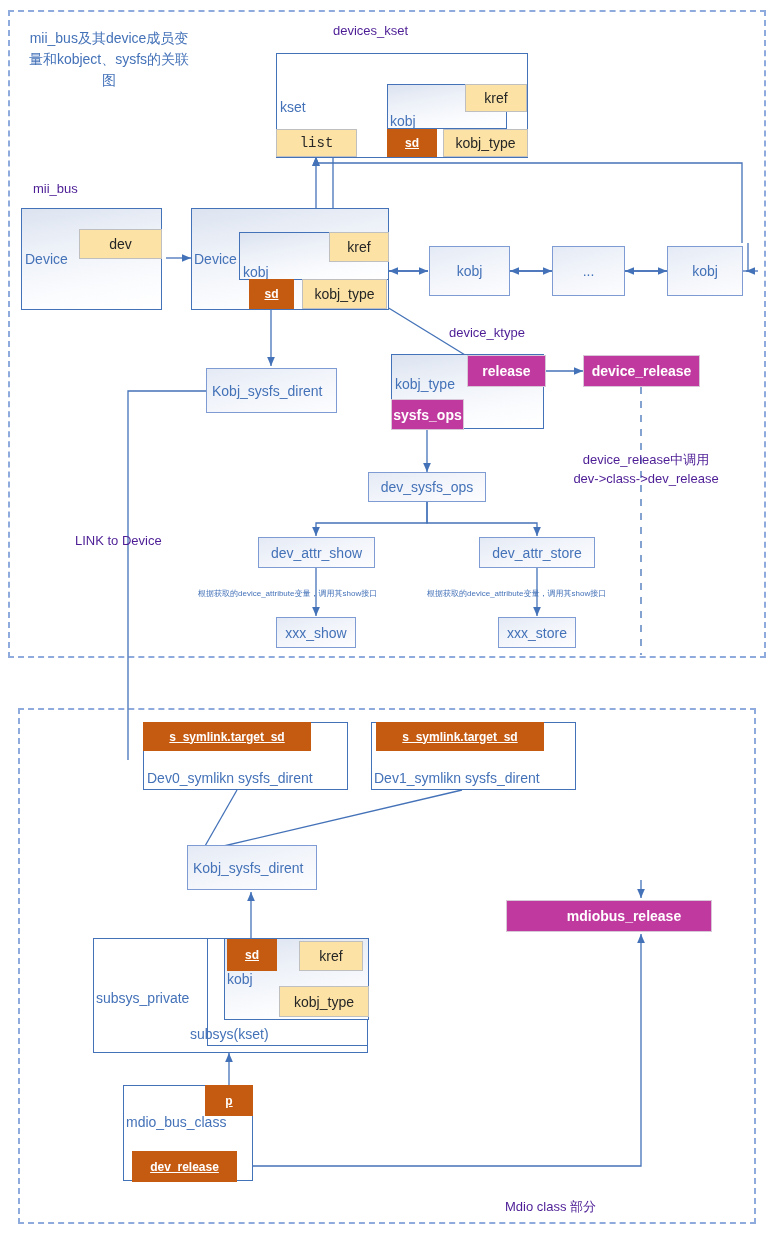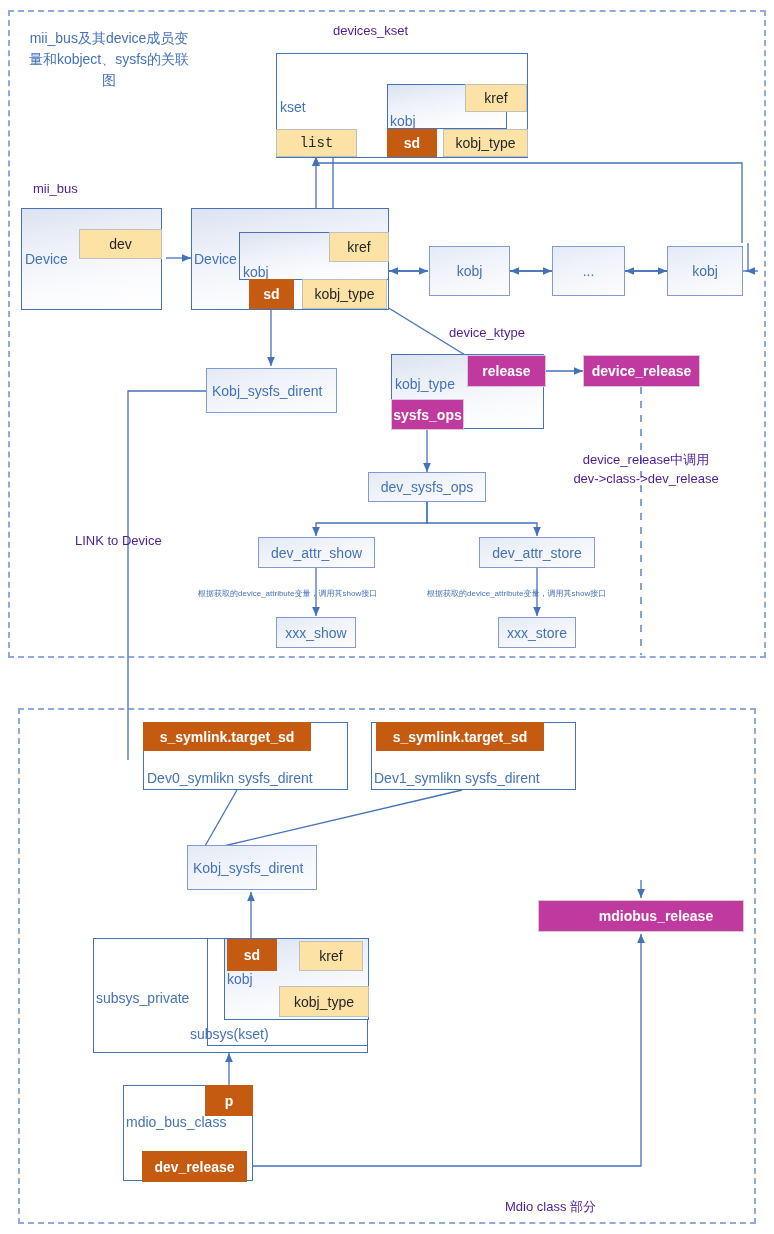--- a/index.html
+++ b/index.html
@@ -64,23 +64,24 @@
   .yellow{
     position:absolute;box-sizing:border-box;
     background:#FCE3A5;border:1px solid #BFBFBF;
     color:#262626;font-size:14px;
     display:flex;align-items:center;justify-content:center;
     white-space:nowrap;
   }
   .orange{
     position:absolute;box-sizing:border-box;
     background:#C55A11;border:1px solid #C55A11;
-    color:#ffffff;font-size:14px;font-weight:bold;
-    display:flex;align-items:center;justify-content:center;
-    white-space:nowrap;
+    color:#ffffff;font-size:12px;font-weight:bold;
+    display:flex;align-items:center;justify-content:center;
+    white-space:nowrap;
+    text-decoration:underline;
   }
   .magenta{
     position:absolute;box-sizing:border-box;
     background:#C0399F;border:1px solid #D8C7D6;
     color:#ffffff;font-size:14px;font-weight:bold;
     display:flex;align-items:center;justify-content:center;
     white-space:nowrap;
   }
   .tiny{
     position:absolute;
@@ -228,34 +229,34 @@
   <div class="box plain" style="left:143px;top:722px;width:205px;height:68px;"></div>
   <div class="orange" style="left:143px;top:722px;width:168px;height:29px;">s_symlink.target_sd</div>
   <div class="bigbox-label" style="left:147px;top:770px;">Dev0_symlikn sysfs_dirent</div>
 
   <div class="box plain" style="left:371px;top:722px;width:205px;height:68px;"></div>
   <div class="orange" style="left:376px;top:722px;width:168px;height:29px;">s_symlink.target_sd</div>
   <div class="bigbox-label" style="left:374px;top:770px;">Dev1_symlikn sysfs_dirent</div>
 
   <div class="node" style="left:187px;top:845px;width:130px;height:45px;justify-content:flex-start;padding-left:5px;">Kobj_sysfs_dirent</div>
 
-  <div class="magenta" style="left:538px;top:900px;width:206px;height:32px;padding-left:30px;">mdiobus_release</div>
+  <div class="magenta" style="left:506px;top:900px;width:206px;height:32px;padding-left:30px;">mdiobus_release</div>
 
   <div class="box plain" style="left:93px;top:938px;width:275px;height:115px;"></div>
   <div class="bigbox-label" style="left:96px;top:990px;">subsys_private</div>
 
   <div class="box plain" style="left:207px;top:938px;width:161px;height:108px;"></div>
   <div class="bigbox-label" style="left:190px;top:1026px;">subsys(kset)</div>
 
   <div class="box grad" style="left:224px;top:938px;width:145px;height:82px;"></div>
   <div class="bigbox-label" style="left:227px;top:971px;">kobj</div>
   <div class="orange" style="left:227px;top:939px;width:50px;height:32px;">sd</div>
   <div class="yellow" style="left:299px;top:941px;width:64px;height:30px;">kref</div>
   <div class="yellow" style="left:279px;top:986px;width:90px;height:31px;">kobj_type</div>
 
   <div class="box plain" style="left:123px;top:1085px;width:130px;height:96px;"></div>
   <div class="orange" style="left:205px;top:1085px;width:48px;height:31px;">p</div>
   <div class="bigbox-label" style="left:126px;top:1114px;">mdio_bus_class</div>
-  <div class="orange" style="left:142px;top:1151px;width:105px;height:31px;">dev_release</div>
+  <div class="orange" style="left:132px;top:1151px;width:105px;height:31px;">dev_release</div>
 
   <div class="lbl" style="left:505px;top:1198px;">Mdio class 部分</div>
 
 </div>
 
 </body></html>

